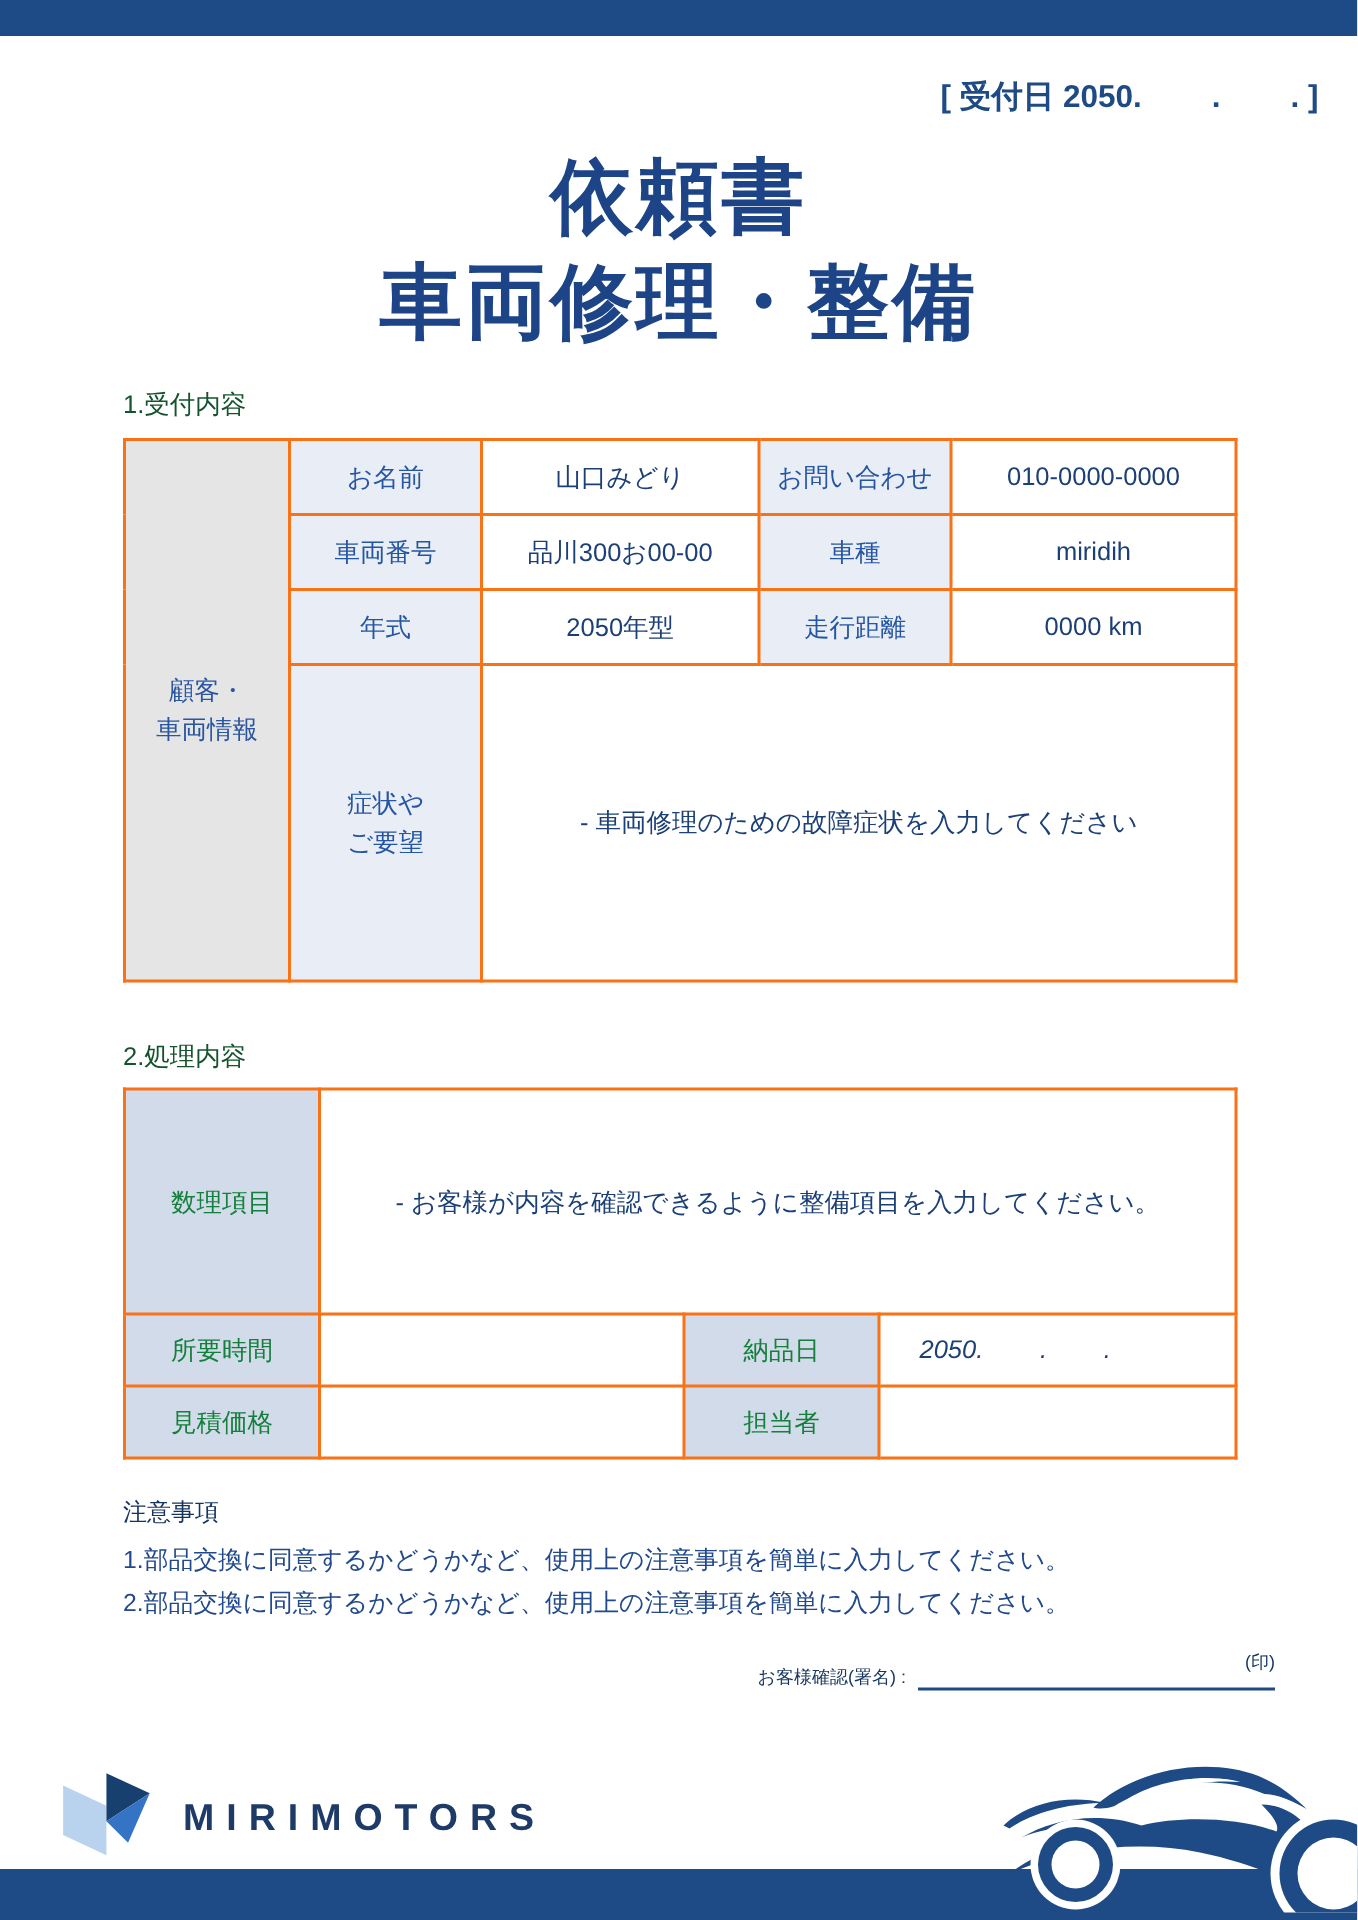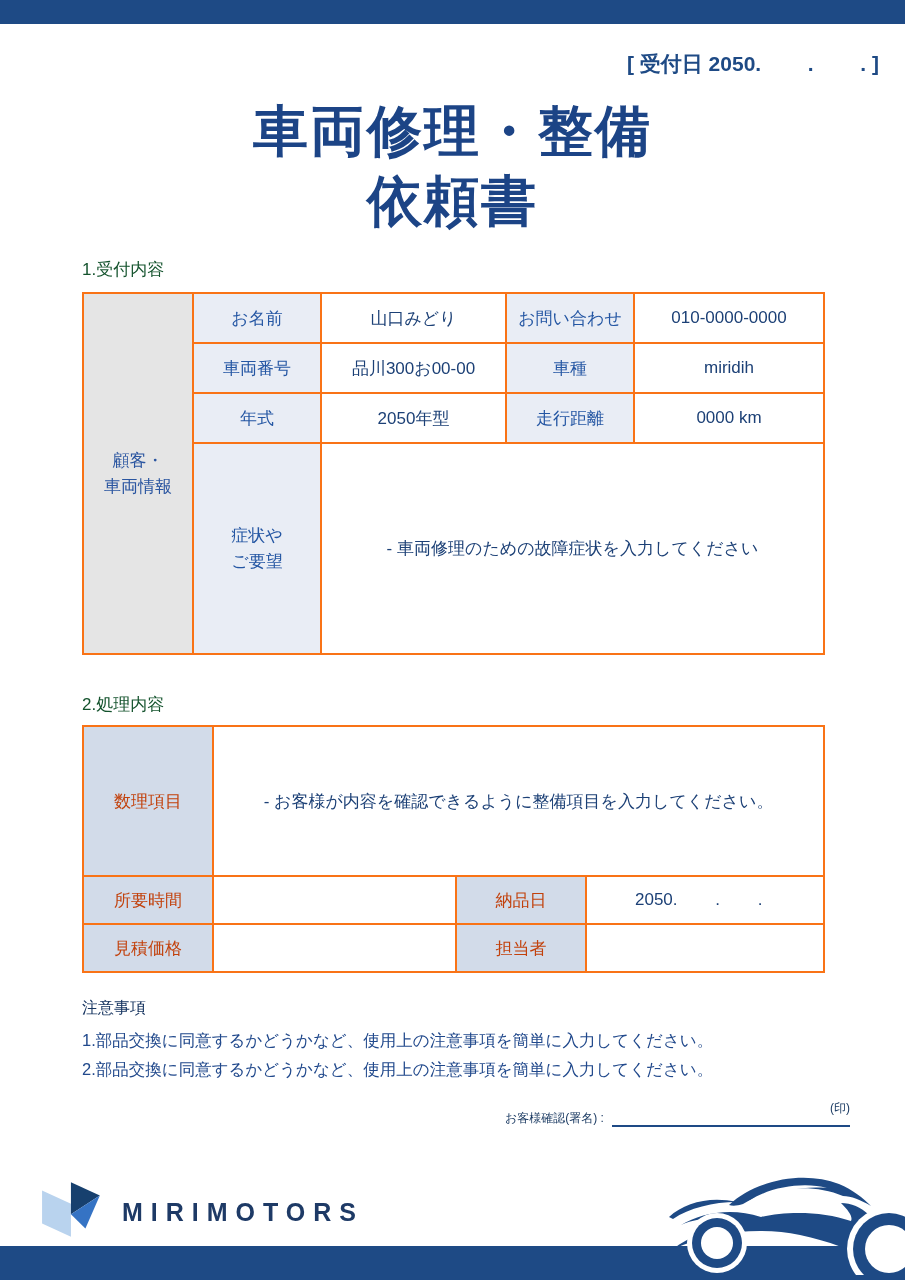--- a/index.html
+++ b/index.html
@@ -65,29 +65,29 @@
     color: #2a55a0;
     white-space: pre-line;
     line-height: 1.5;
   }
   .lbl-light {
     background: #e9edf5;
     color: #2456a3;
   }
   .lbl-med {
     background: #d2dbe9;
-    color: #c2410c;
+    color: #15803d;
   }
   .val {
     background: #ffffff;
     color: #1c4076;
     font-size: 17.5px;
     border-radius: 23px;
   }
-  .val.pre { white-space: pre; text-align: left; padding-left: 48px; font-weight: 500; }
+  .val.pre { white-space: pre; text-align: left; padding-left: 26px; font-weight: 500; font-style: italic; }
   .hint { color: #1c4076; }
   tr.r50 { height: 50px; }
   tr.r210 { height: 211px; }
   tr.r150 { height: 150px; }
   tr.r48 { height: 48px; }
   .multiline { white-space: pre-line; line-height: 1.5; }
 
   .notes-heading {
     position: absolute; left: 82px; top: 998px;
     font-size: 16px; color: #163460; font-weight: 500;
@@ -131,22 +131,22 @@
 </head>
 <body>
 
 <div class="page">
 
   <div class="topbar"></div>
 
   <div class="reception">[ 受付日 2050.        .        . ]</div>
 
   <div class="title">
+    <div>依頼書</div>
     <div>車両修理・整備</div>
-    <div>依頼書</div>
   </div>
 
   <div class="sec-heading s1-heading">1.受付内容</div>
 
   <table class="form t1">
     <colgroup>
       <col style="width:110px">
         <col style="width:128px">
         <col style="width:185px">
         <col style="width:128px">

